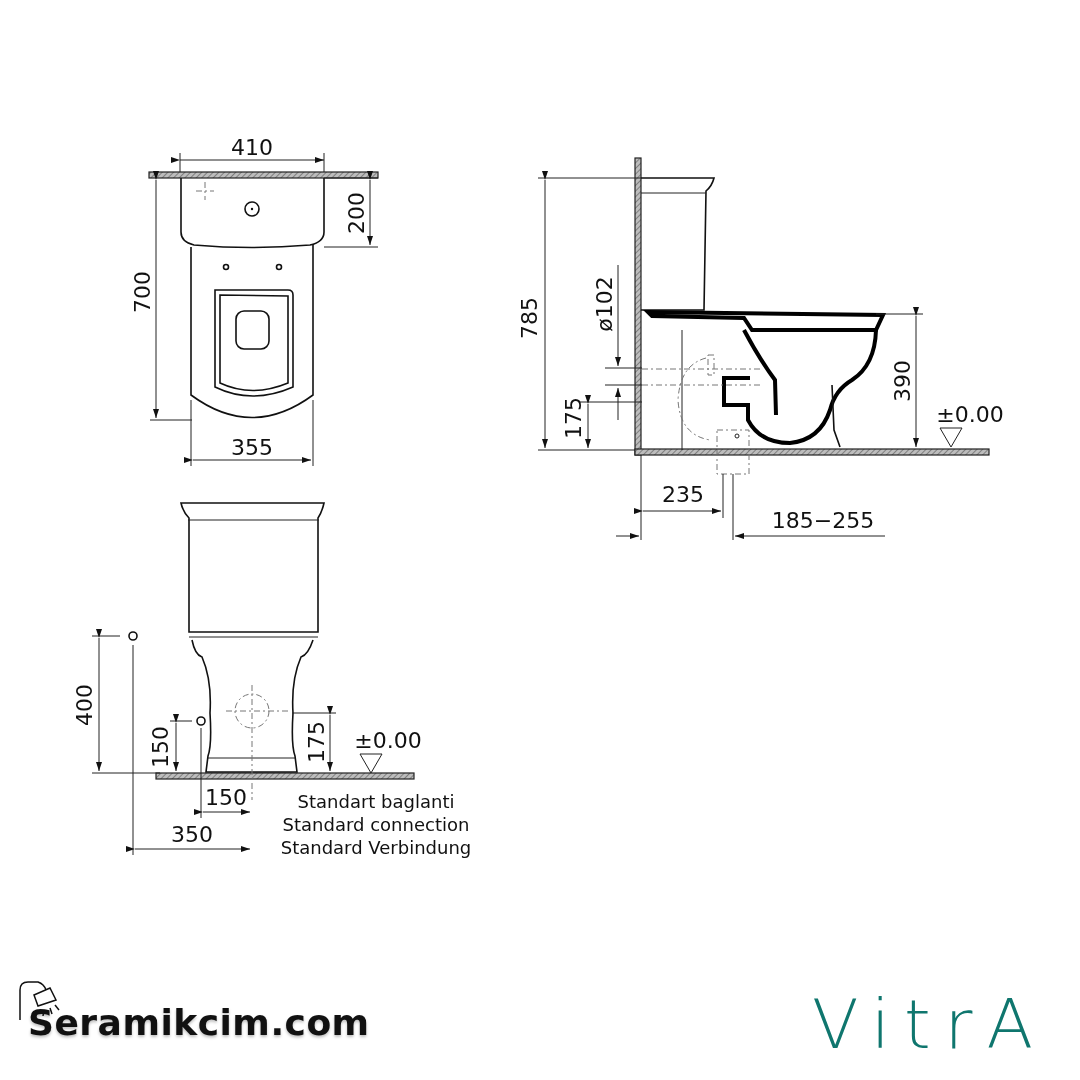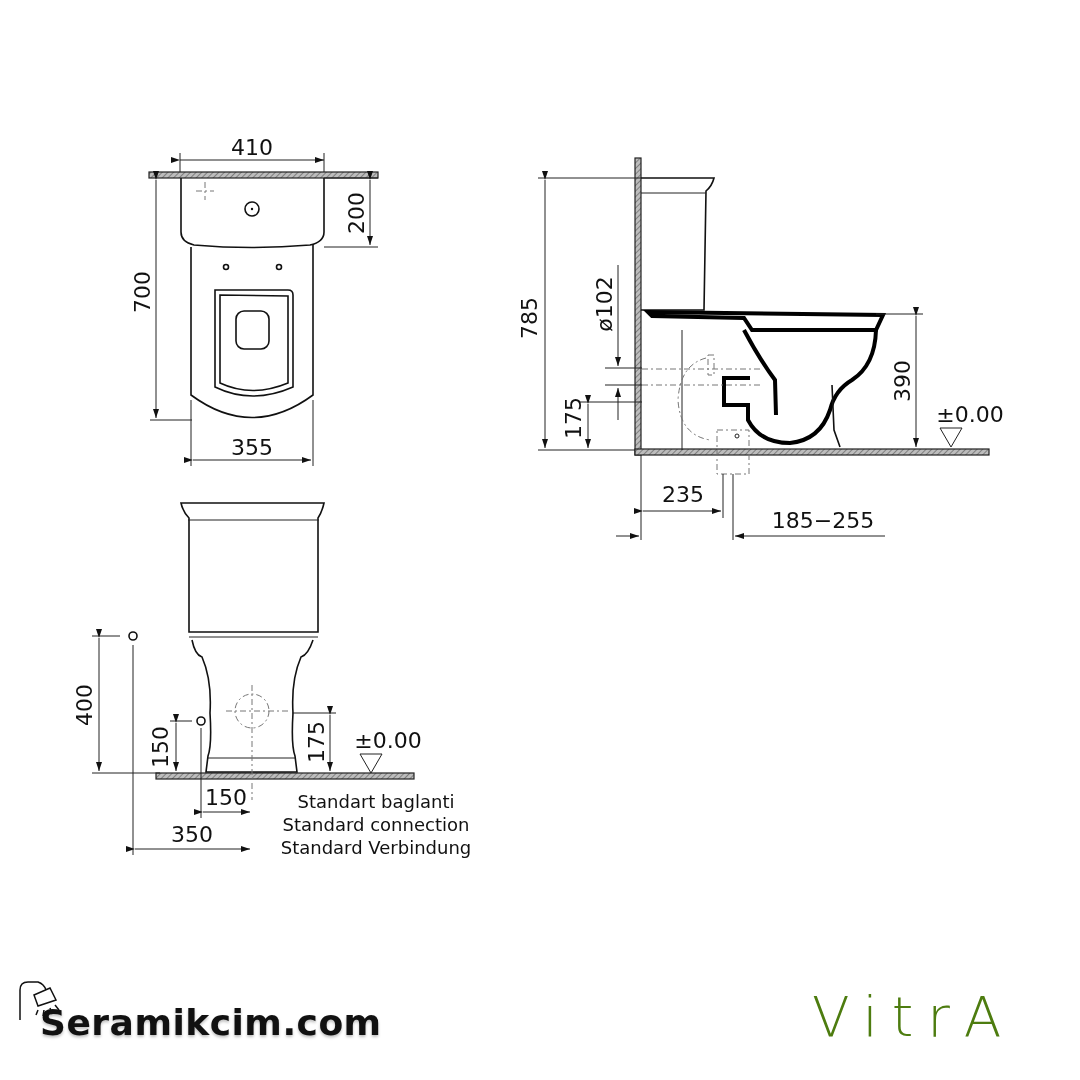--- a/index.html
+++ b/index.html
@@ -5,22 +5,22 @@
   html, body { margin:0; padding:0; background:#ffffff; }
   body { width:1080px; height:1080px; position:relative; overflow:hidden; font-family:"DejaVu Sans", sans-serif; }
   svg { position:absolute; left:0; top:0; }
   .dim { font-family:"DejaVu Sans", sans-serif; font-size:22px; fill:#111; }
   .note { font-family:"DejaVu Sans", sans-serif; font-size:18px; fill:#111; }
   .thin { stroke:#222; stroke-width:1; fill:none; }
   .med { stroke:#111; stroke-width:1.6; fill:none; }
   .thick { stroke:#000; stroke-width:4; fill:none; }
   .dash { stroke:#777; stroke-width:1; fill:none; stroke-dasharray:6 3 2 3; }
   .hatch { fill:url(#hatch); stroke:#222; stroke-width:1.2; }
-  .brand { position:absolute; left:40px; top:1002px; font-family:"DejaVu Sans", sans-serif; font-size:36px; font-weight:bold; color:#111; letter-spacing:0.5px; text-shadow:0 2px 3px rgba(0,0,0,0.25); }
-  .vitra { position:absolute; left:812px; top:985px; font-family:"DejaVu Sans", sans-serif; font-size:55px; font-weight:200; color:#4d7c0f; letter-spacing:14px; }
+  .brand { position:absolute; left:28px; top:1002px; font-family:"DejaVu Sans", sans-serif; font-size:36px; font-weight:bold; color:#111; letter-spacing:0.5px; text-shadow:0 2px 3px rgba(0,0,0,0.25); }
+  .vitra { position:absolute; left:812px; top:985px; font-family:"DejaVu Sans", sans-serif; font-size:68px; font-weight:200; color:#0f766e; letter-spacing:14px; }
 </style>
 </head>
 <body>
 
 <svg width="1080" height="1080" viewBox="0 0 1080 1080">
   <defs>
     <pattern id="hatch" width="4" height="4" patternUnits="userSpaceOnUse" patternTransform="rotate(45)">
       <rect width="4" height="4" fill="#bdbdbd"></rect>
       <line x1="0" y1="0" x2="0" y2="4" stroke="#555" stroke-width="1.2"></line>
     </pattern>

